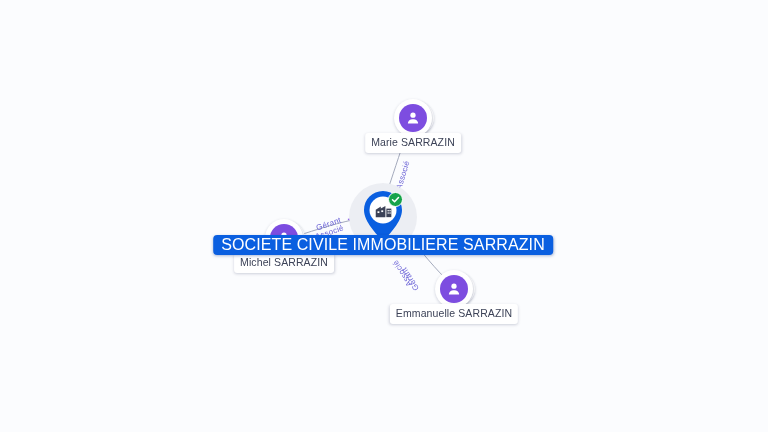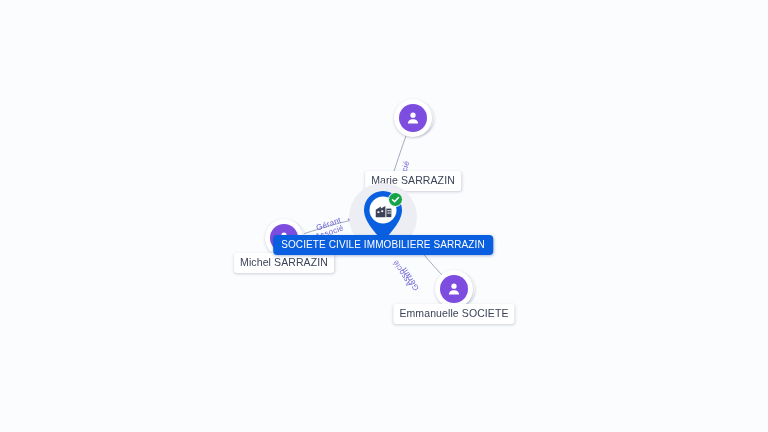--- a/index.html
+++ b/index.html
@@ -123,21 +123,21 @@
     align-items: center;
     justify-content: center;
     box-sizing: border-box;
   }
   .company-label {
     position: absolute;
     transform: translateX(-50%);
     white-space: nowrap;
     background: #0a5fe0;
     color: #ffffff;
-    font-size: 10px;
+    font-size: 16px;
     line-height: 13px;
     font-weight: 400;
     padding: 3px 8px 4px 8px;
     border-radius: 4px;
     box-shadow: 0 1px 3px rgba(20,60,140,.35);
     letter-spacing: .1px;
   }
 
   
   .edge-label {
@@ -192,21 +192,21 @@
       <div class="sheet s2"></div>
       <div class="sheet s1"></div>
       <div class="person-avatar">
         <svg width="18" height="18" viewBox="0 0 24 24" fill="#ffffff">
           <circle cx="12" cy="8.2" r="3.5"></circle>
           <path d="M5.2 19.2c0-3.6 3.1-5.6 6.8-5.6s6.8 2 6.8 5.6z"></path>
         </svg>
       </div>
     </div>
   </div>
-  <div class="node-label" style="left:413px; top:133px;margin-top:38px;">Marie SARRAZIN</div>
+  <div class="node-label" style="left:413px; top:133px;">Marie SARRAZIN</div>
 
   <div class="person-node" style="left:284px; top:238px;">
     <div class="person-stack">
       <div class="sheet s3"></div>
       <div class="sheet s2"></div>
       <div class="sheet s1"></div>
       <div class="person-avatar">
         <svg width="18" height="18" viewBox="0 0 24 24" fill="#ffffff">
           <circle cx="12" cy="8.2" r="3.5"></circle>
           <path d="M5.2 19.2c0-3.6 3.1-5.6 6.8-5.6s6.8 2 6.8 5.6z"></path>
@@ -222,21 +222,21 @@
       <div class="sheet s2"></div>
       <div class="sheet s1"></div>
       <div class="person-avatar">
         <svg width="18" height="18" viewBox="0 0 24 24" fill="#ffffff">
           <circle cx="12" cy="8.2" r="3.5"></circle>
           <path d="M5.2 19.2c0-3.6 3.1-5.6 6.8-5.6s6.8 2 6.8 5.6z"></path>
         </svg>
       </div>
     </div>
   </div>
-  <div class="node-label" style="left:454px; top:304px;">Emmanuelle SOCIETE</div>
+  <div class="node-label" style="left:454px; top:304px;">Emmanuelle SARRAZIN</div>
 
   <div class="company-node" style="left:383px; top:215px;">
     <div class="company-halo"></div>
     <div class="pin-wrap">
       <svg width="44" height="56" viewBox="0 0 44 56" xmlns="http://www.w3.org/2000/svg">
         <path d="M22 2 C11.5 2 3 10.5 3 21 C3 33 16 45 22 53 C28 45 41 33 41 21 C41 10.5 32.5 2 22 2 Z" fill="#0a5fe0"></path>
         <circle cx="22" cy="21" r="13.5" fill="#ffffff"></circle>
       </svg>
       <div class="pin-glyph">
         <svg width="19" height="19" viewBox="0 0 24 24" fill="#3c4257">

